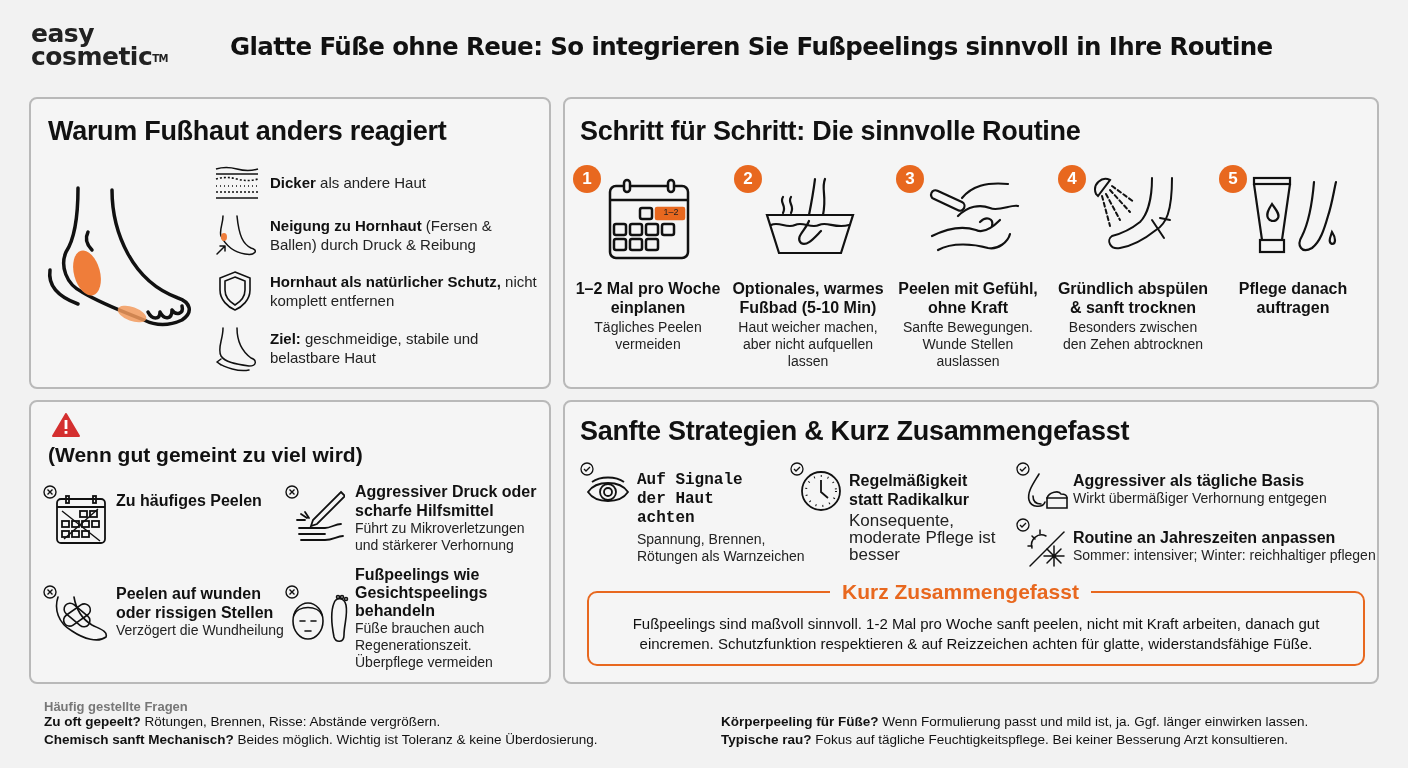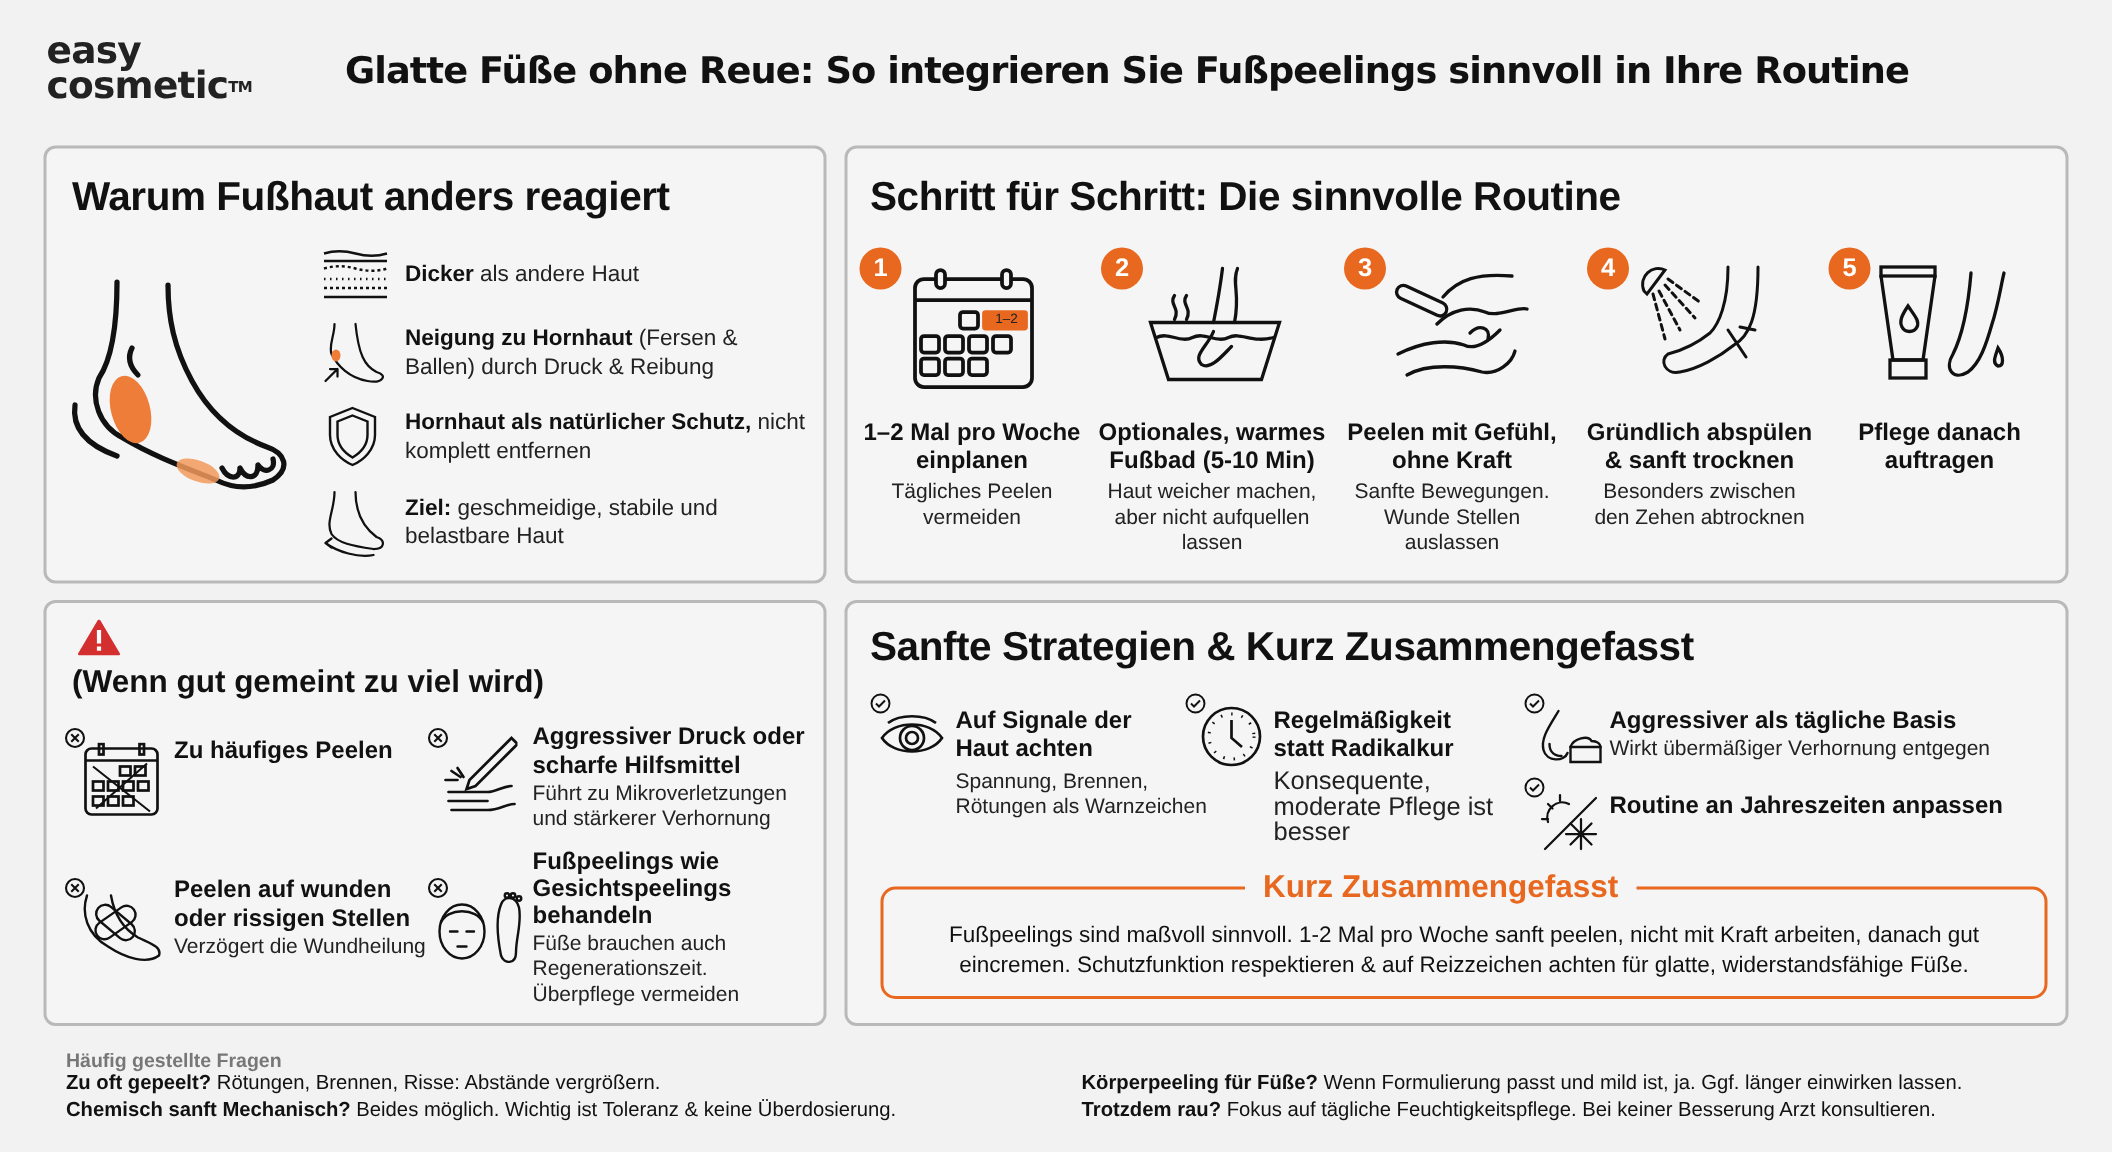--- a/index.html
+++ b/index.html
@@ -316,21 +316,21 @@
 </div>
 <div class="icon" style="left:586px;top:476px;">
   <svg width="44" height="30" viewBox="0 0 44 30" fill="none" stroke="#111" stroke-width="1.8">
     <path d="M2 16 C10 4 34 4 42 16 C34 28 10 28 2 16 Z"></path>
     <circle cx="22" cy="16" r="8"></circle>
       <circle cx="22" cy="16" r="4"></circle>
     <path d="M6 6 C14 0 30 0 38 6"></path>
   </svg>
 </div>
 <div class="txt" style="left:637px;top:471px;width:180px;">
-  <div class="bt" style="width:130px;">Auf Signale der Haut achten</div>
+  <div class="bt" style="width:130px;font-family:Liberation Mono, monospace;">Auf Signale der Haut achten</div>
   <div style="font-size:14px;line-height:17px;margin-top:3px;width:175px;">Spannung, Brennen, Rötungen als Warnzeichen</div>
 </div>
 
 <div class="xmark" style="left:790px;top:462px;">
   <svg width="14" height="14" viewBox="0 0 14 14" fill="none" stroke="#111" stroke-width="1.3">
       <circle cx="7" cy="7" r="6"></circle>
       <path d="M4 7 L6 9 L10 5"></path>
     </svg>
 </div>
 <div class="icon" style="left:800px;top:470px;">
@@ -375,23 +375,24 @@
 <div class="icon" style="left:1026px;top:528px;">
   <svg width="40" height="40" viewBox="0 0 40 40" fill="none" stroke="#111" stroke-width="1.5" stroke-linecap="round">
     <path d="M6 20 A10 10 0 0 1 20 8"></path>
     <path d="M2 18 L6 18 M6 8 L9 11 M14 2 L14 6"></path>
     <path d="M4 38 L38 4"></path>
     <path d="M28 18 L28 38 M18 28 L38 28 M21 21 L35 35 M35 21 L21 35"></path>
   </svg>
 </div>
 <div class="txt" style="left:1073px;top:528px;width:305px;">
   <div class="bt">Routine an Jahreszeiten anpassen</div>
+  <div style="font-size:14px;line-height:17px;">Sommer: intensiver; Winter: reichhaltiger pflegen</div>
 </div>
 
 <div class="summary-box"></div>
 <div class="summary-title">Kurz Zusammengefasst</div>
 <div class="summary-text">Fußpeelings sind maßvoll sinnvoll. 1-2 Mal pro Woche sanft peelen, nicht mit Kraft arbeiten, danach gut eincremen. Schutzfunktion respektieren &amp; auf Reizzeichen achten für glatte, widerstandsfähige Füße.</div>
 
 <div class="faq-head">Häufig gestellte Fragen</div>
 <div class="faq" style="left:44px;top:713px;"><b>Zu oft gepeelt?</b><span> Rötungen, Brennen, Risse: Abstände vergrößern.</span></div>
 <div class="faq" style="left:44px;top:731px;"><b>Chemisch sanft Mechanisch?</b><span> Beides möglich. Wichtig ist Toleranz &amp; keine Überdosierung.</span></div>
 <div class="faq" style="left:721px;top:713px;"><b>Körperpeeling für Füße?</b><span> Wenn Formulierung passt und mild ist, ja. Ggf. länger einwirken lassen.</span></div>
-<div class="faq" style="left:721px;top:731px;"><b>Trotzdem rau?</b><span> Fokus auf tägliche Feuchtigkeitspflege. Bei keiner Besserung Arzt konsultieren.</span></div>
+<div class="faq" style="left:721px;top:731px;"><b>Typische rau?</b><span> Fokus auf tägliche Feuchtigkeitspflege. Bei keiner Besserung Arzt konsultieren.</span></div>
 
 </body></html>

